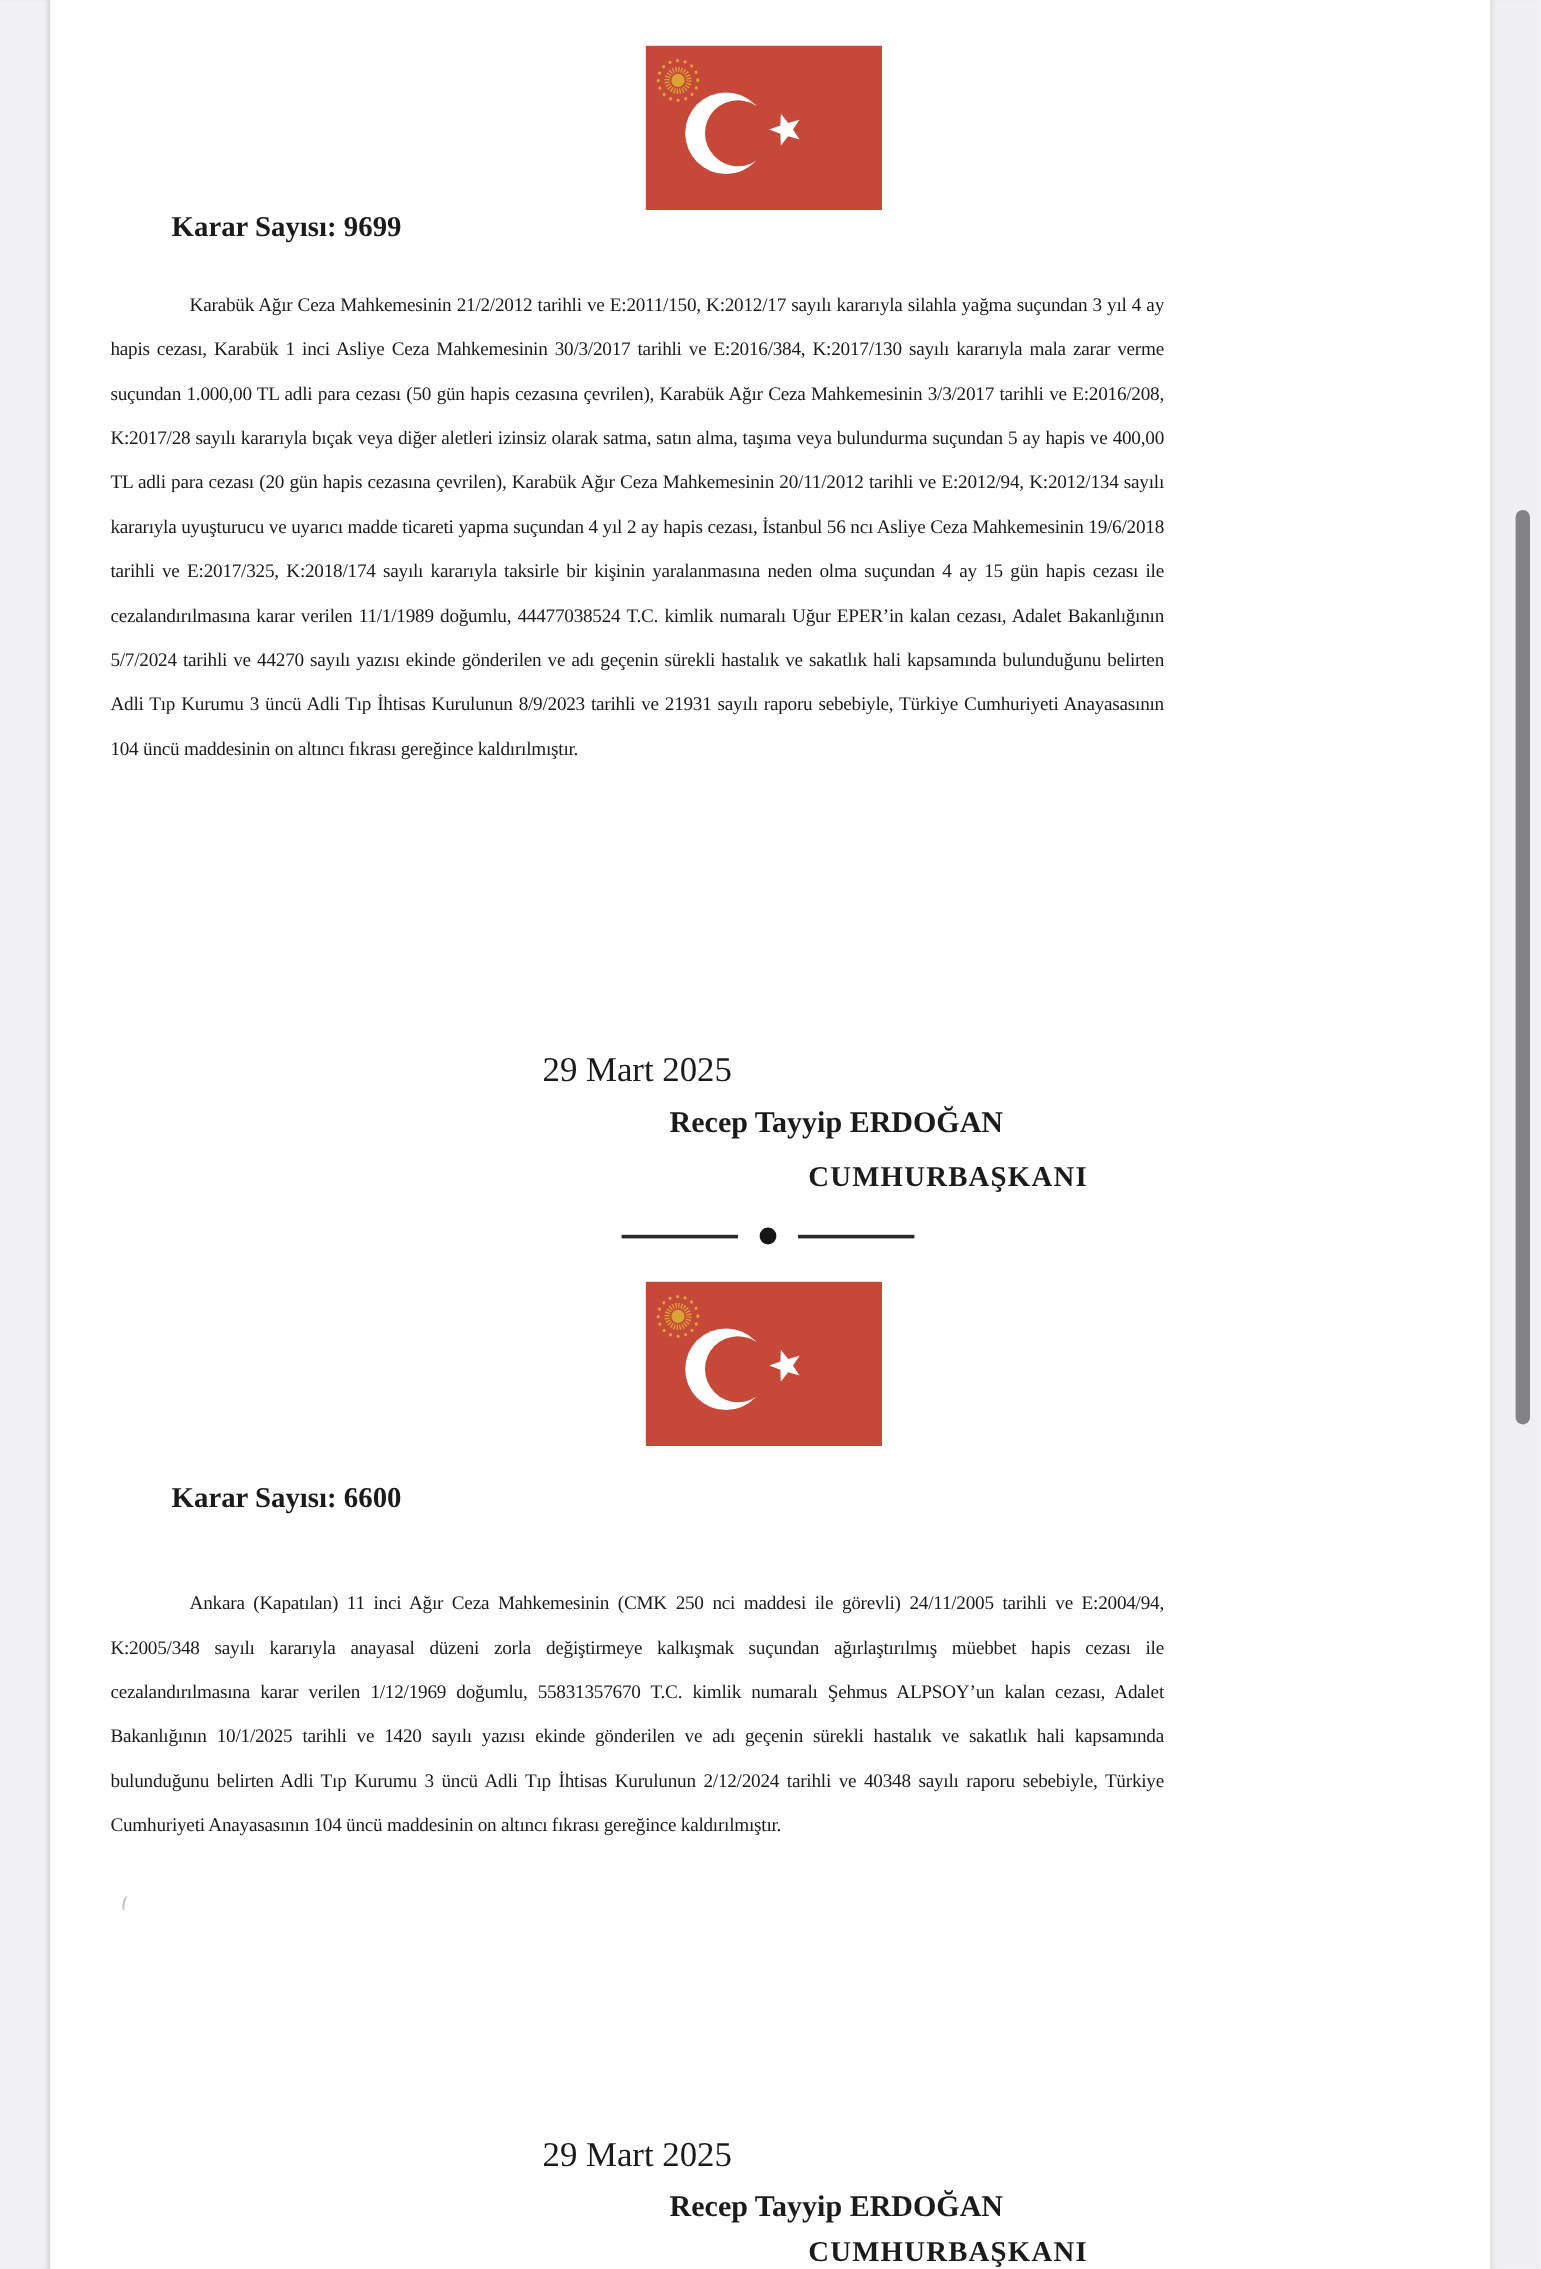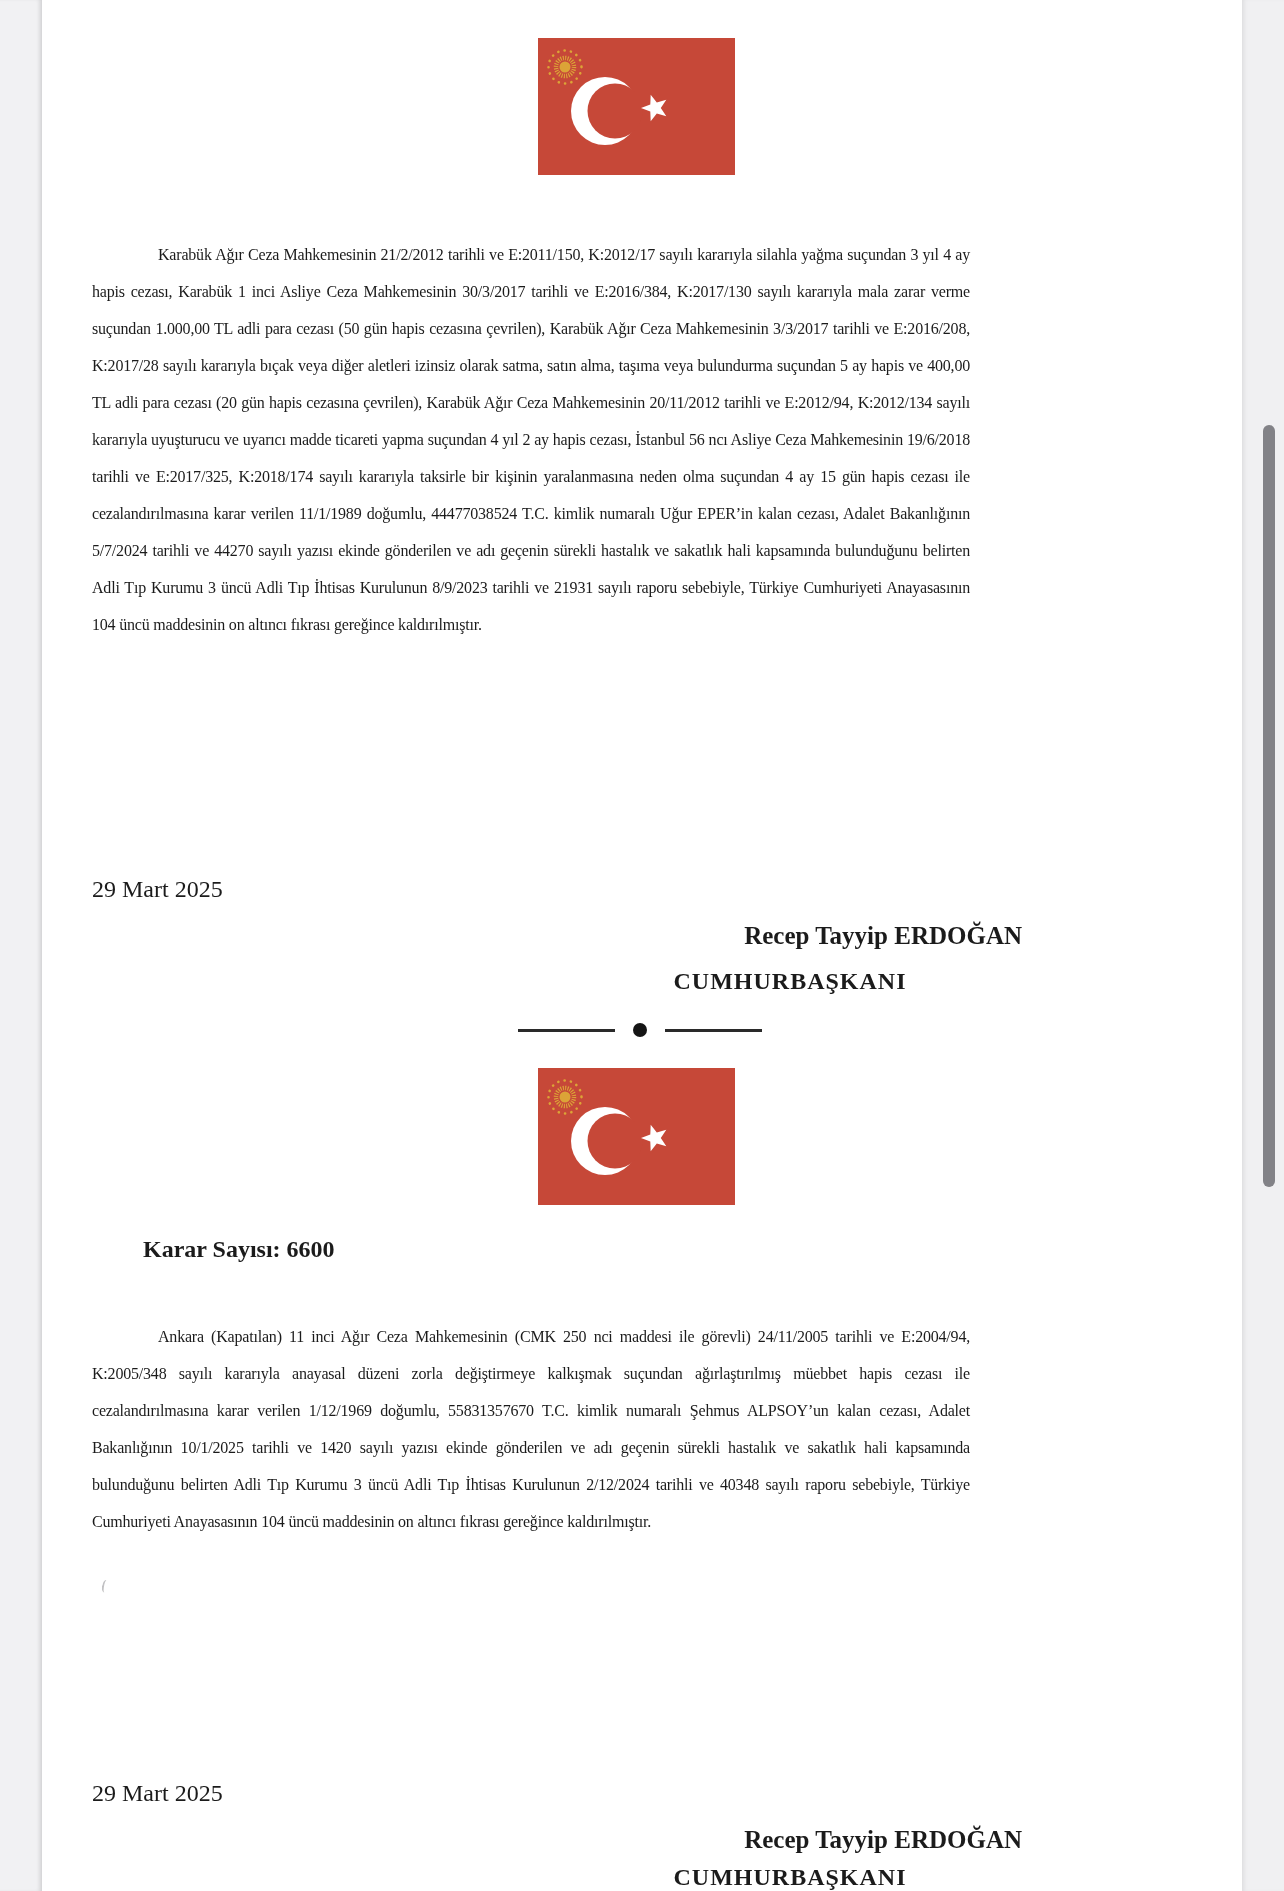--- a/index.html
+++ b/index.html
@@ -36,27 +36,27 @@
   .heading-2{top:1234px;}
   .decree-body{
     position:absolute;left:92px;width:878px;
     font-size:16px;line-height:37px;letter-spacing:-0.2px;
     text-align:justify;text-indent:66px;
   }
   .body-1{top:220px;}
   .body-2{top:1302px;}
   .decree-date{
     position:absolute;left:92px;width:878px;
-    font-size:24px;text-align:left;white-space:nowrap;
+    font-size:29px;text-align:center;white-space:nowrap;
   }
   .date-1{top:876px;}
   .date-2{top:1780px;}
   .sig-name{
     position:absolute;left:558px;width:464px;
-    font-size:25px;font-weight:700;text-align:right;white-space:nowrap;
+    font-size:25px;font-weight:700;text-align:left;white-space:nowrap;
   }
   .name-1{top:922px;}
   .name-2{top:1826px;}
   .sig-title{
     position:absolute;left:558px;width:464px;
     font-size:24px;letter-spacing:1px;text-align:center;white-space:nowrap;font-weight:bold;
   }
   .title-1{top:968px;}
   .title-2{top:1864px;}
   .divider{
@@ -90,20 +90,21 @@
         <circle cx="27" cy="29" r="5.5" fill="#dca437"></circle>
       </g>
       <g>
         <circle cx="67" cy="73" r="34" fill="#ffffff"></circle>
         <circle cx="77" cy="73" r="27.5" fill="#c64838"></circle>
         <polygon fill="#ffffff" points="103,70 112.3,73.4 112.7,83.3 118.8,75.5 128.3,78.2 122.8,70 128.3,61.8 118.8,64.5 112.7,56.7 112.3,66.6"></polygon>
       </g>
     </svg>
   </div>
 
+  <div class="decree-heading heading-1">Karar Sayısı: 9699</div>
 
   <p class="decree-body body-1">Karabük Ağır Ceza Mahkemesinin 21/2/2012 tarihli ve E:2011/150, K:2012/17 sayılı kararıyla silahla yağma suçundan 3 yıl 4 ay hapis cezası, Karabük 1 inci Asliye Ceza Mahkemesinin 30/3/2017 tarihli ve E:2016/384, K:2017/130 sayılı kararıyla mala zarar verme suçundan 1.000,00 TL adli para cezası (50 gün hapis cezasına çevrilen), Karabük Ağır Ceza Mahkemesinin 3/3/2017 tarihli ve E:2016/208, K:2017/28 sayılı kararıyla bıçak veya diğer aletleri izinsiz olarak satma, satın alma, taşıma veya bulundurma suçundan 5 ay hapis ve 400,00 TL adli para cezası (20 gün hapis cezasına çevrilen), Karabük Ağır Ceza Mahkemesinin 20/11/2012 tarihli ve E:2012/94, K:2012/134 sayılı kararıyla uyuşturucu ve uyarıcı madde ticareti yapma suçundan 4 yıl 2 ay hapis cezası, İstanbul 56 ncı Asliye Ceza Mahkemesinin 19/6/2018 tarihli ve E:2017/325, K:2018/174 sayılı kararıyla taksirle bir kişinin yaralanmasına neden olma suçundan 4 ay 15 gün hapis cezası ile cezalandırılmasına karar verilen 11/1/1989 doğumlu, 44477038524 T.C. kimlik numaralı Uğur EPER’in kalan cezası, Adalet Bakanlığının 5/7/2024 tarihli ve 44270 sayılı yazısı ekinde gönderilen ve adı geçenin sürekli hastalık ve sakatlık hali kapsamında bulunduğunu belirten Adli Tıp Kurumu 3 üncü Adli Tıp İhtisas Kurulunun 8/9/2023 tarihli ve 21931 sayılı raporu sebebiyle, Türkiye Cumhuriyeti Anayasasının 104 üncü maddesinin on altıncı fıkrası gereğince kaldırılmıştır.</p>
 
   <div class="decree-date date-1">29 Mart 2025</div>
 
   <div class="sig-name name-1">Recep Tayyip ERDOĞAN</div>
 
   <div class="sig-title title-1">CUMHURBAŞKANI</div>
 
   <div class="divider">

